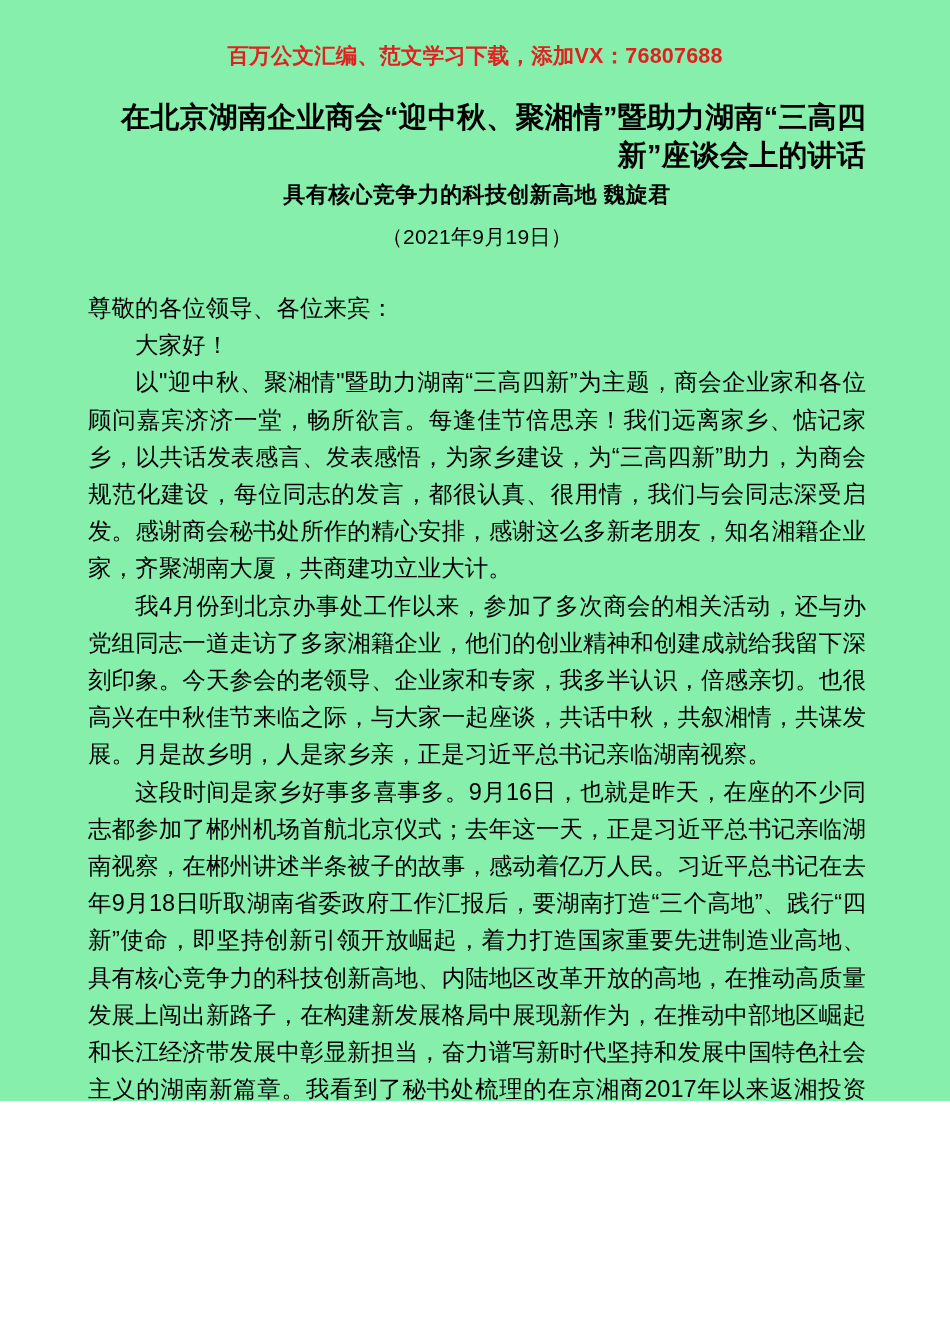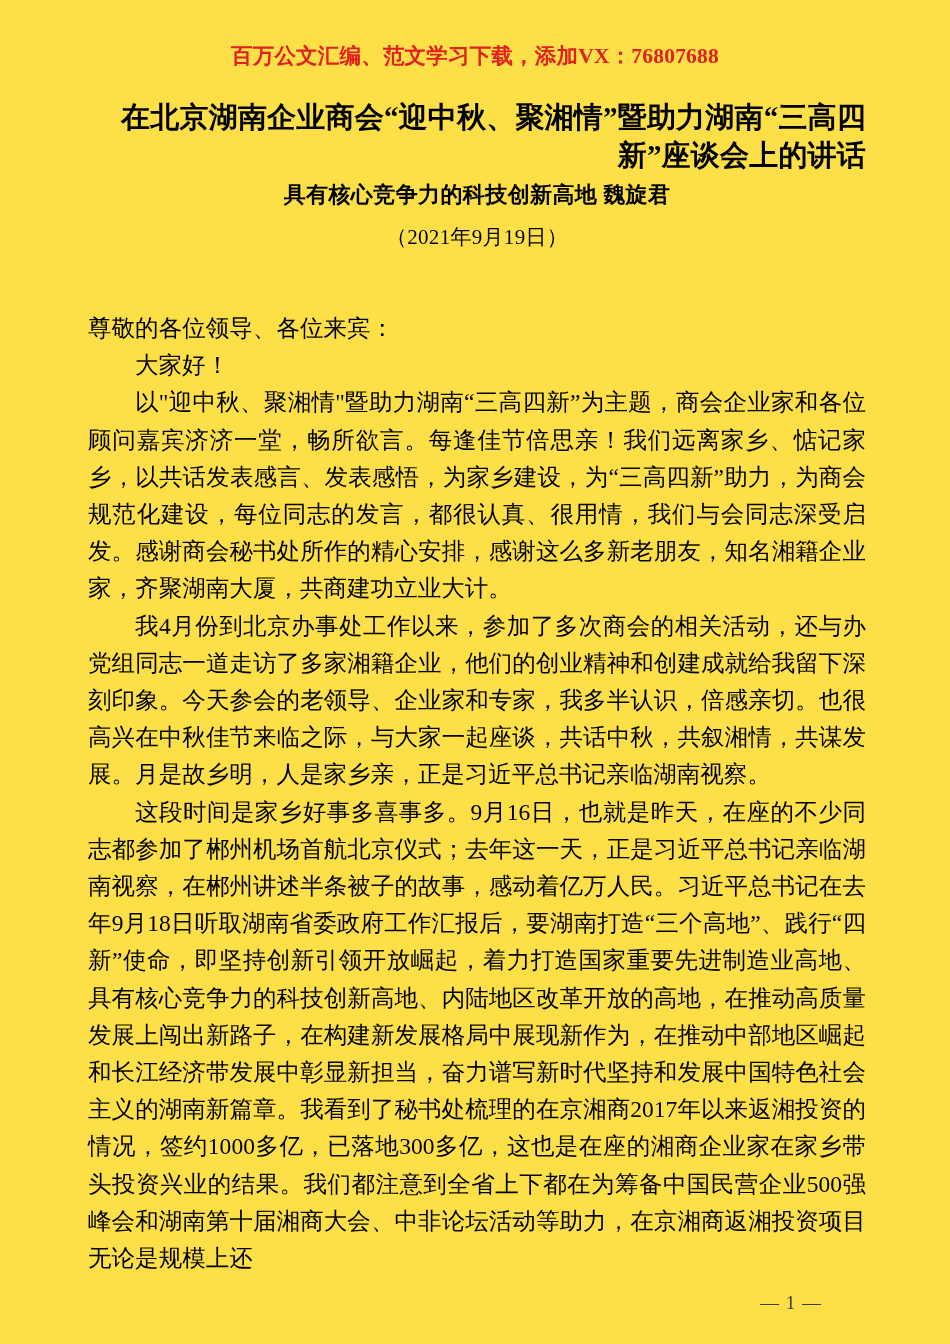--- a/index.html
+++ b/index.html
@@ -7,25 +7,24 @@
     padding: 0;
     background: #ffffff;
   }
   body {
     font-family: "Liberation Sans", "DejaVu Sans", sans-serif;
     color: #000000;
   }
   .page {
     position: relative;
     width: 950px;
-    height: 1344px;
-    background: #fde047;
+    height: 1101px;
+    background: #86efac;
     overflow: hidden;
     box-sizing: border-box;
-    font-family: Liberation Serif, serif;
   }
 
   
   .promo-banner {
     position: absolute;
     top: 41px;
     left: 0;
     width: 950px;
     text-align: center;
     font-size: 21.5px;
@@ -66,21 +65,21 @@
     letter-spacing: 0.4px;
   }
   .doc-date {
     font-size: 21px;
     font-weight: 400;
     line-height: 42px;
     letter-spacing: 0.3px;
   }
 
   .body-block {
-    margin-top: 52px;
+    margin-top: 32px;
   }
   .para {
     font-size: 23.5px;
     line-height: 37.2px;
     text-align: justify;
     text-justify: inter-ideograph;
     letter-spacing: 0.05px;
     margin: 0;
   }
   .para.indent {

